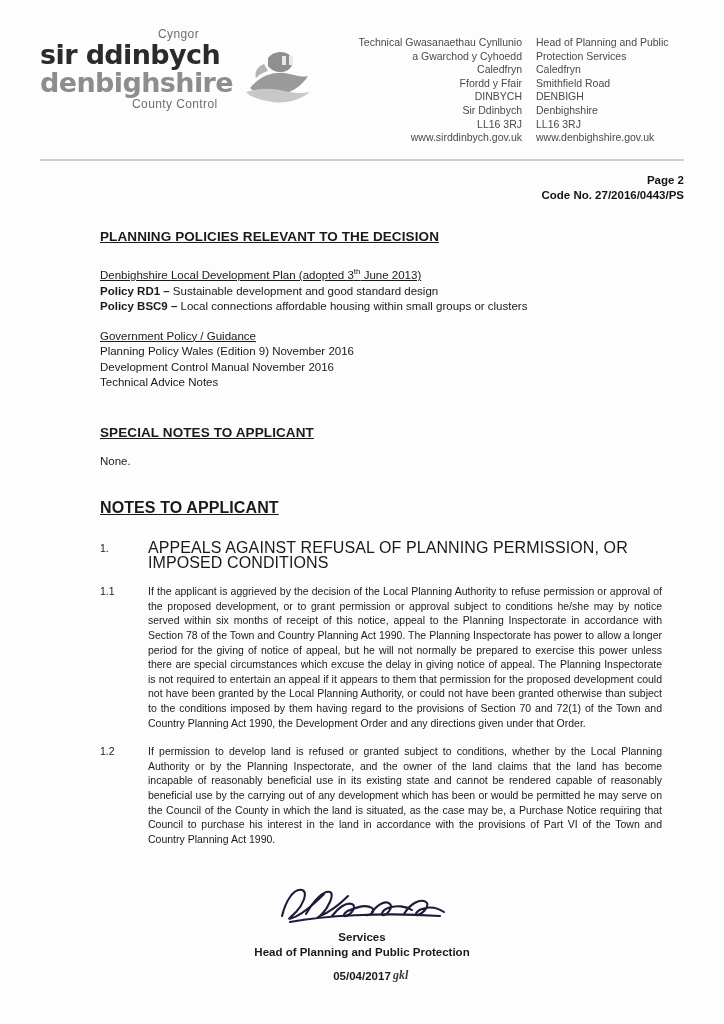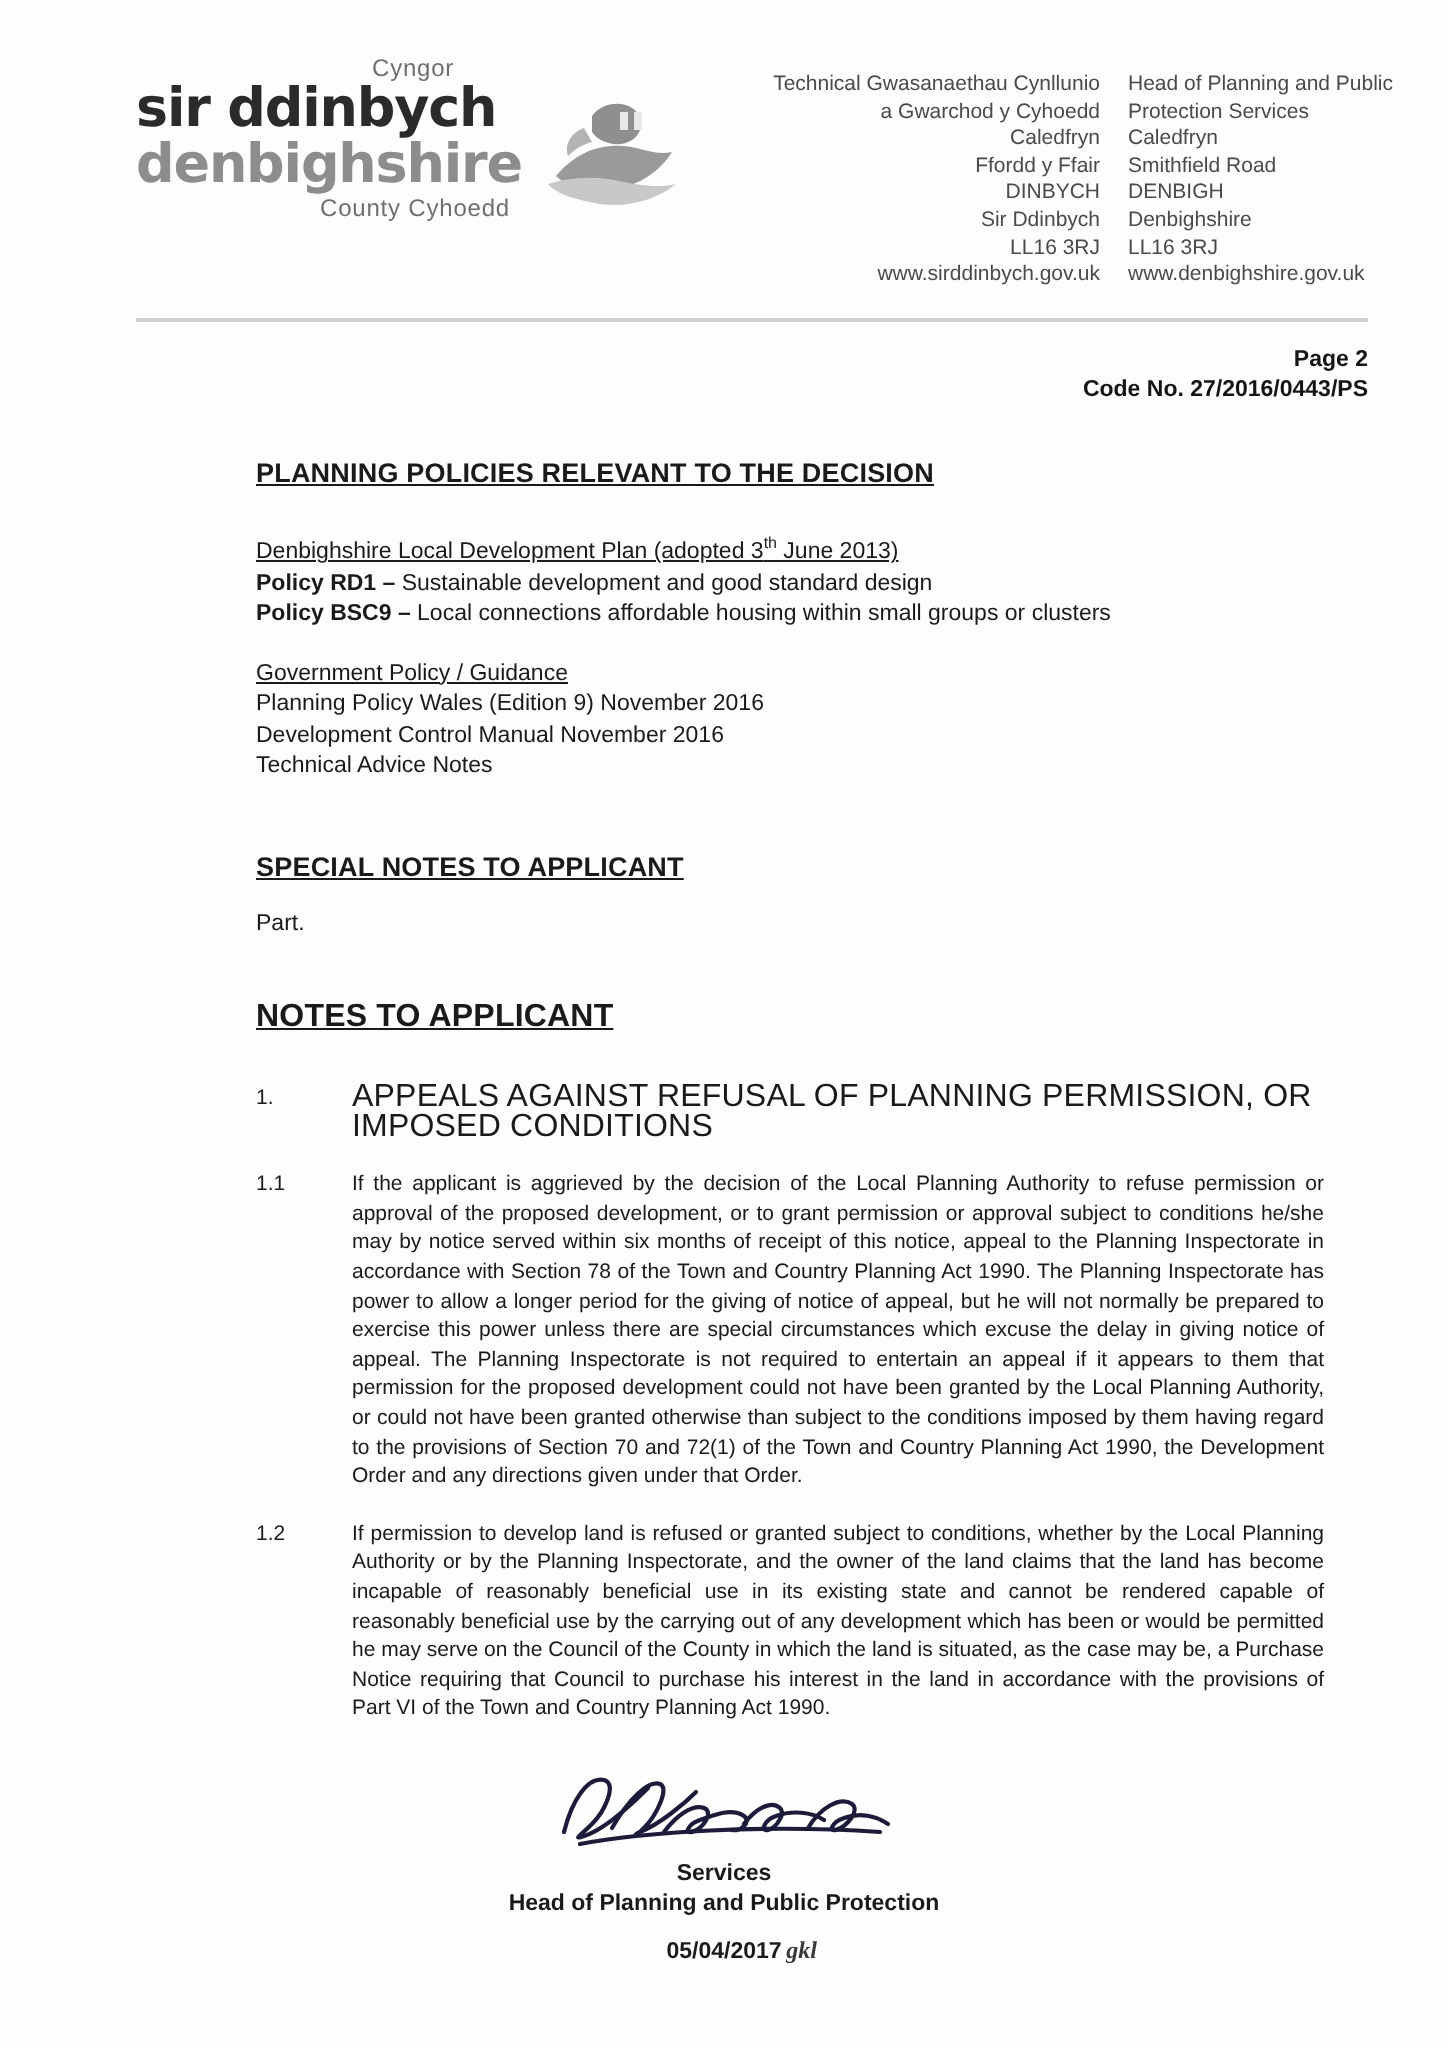--- a/index.html
+++ b/index.html
@@ -14,21 +14,20 @@
     color: #1a1a1a;
     position: relative;
     overflow: hidden;
   }
   .page {
     position: relative;
     width: 724px;
     height: 1024px;
     background: #fdfdfd;
     box-sizing: border-box;
-    padding-left: 28px;
   }
 
   
   .letterhead {
     position: relative;
     padding: 28px 40px 0 40px;
     display: flex;
     align-items: flex-start;
   }
   .logo-block {
@@ -201,21 +200,21 @@
 <body>
 
 <div class="page">
 
   <div class="letterhead">
 
     <div class="logo-block">
       <div class="logo-cyngor">Cyngor</div>
       <div class="logo-welsh">sir ddinbych</div>
       <div class="logo-english">denbighshire</div>
-      <div class="logo-council">County Cyhoedd</div>
+      <div class="logo-council">County Control</div>
 
       <div class="crest">
         <svg class="sig-svg" width="80" height="70" viewBox="0 0 80 70" xmlns="http://www.w3.org/2000/svg">
           <path d="M12 46 C22 34, 34 30, 46 31 C56 32, 62 36, 70 34 C64 44, 52 52, 38 53 C28 54, 18 52, 12 46 Z" fill="#9a9a9a"></path>
           <path d="M8 50 C20 46, 34 46, 46 49 C56 51, 64 52, 72 50 C62 58, 48 62, 34 60 C22 58, 12 55, 8 50 Z" fill="#c8c8c8"></path>
           <path d="M30 16 C34 10, 44 8, 50 12 C56 16, 56 24, 50 28 C44 32, 34 30, 30 24 Z" fill="#8f8f8f"></path>
           <rect x="44" y="14" width="4" height="9" fill="#e8e8e8"></rect>
           <rect x="51" y="14" width="4" height="9" fill="#e8e8e8"></rect>
           <path d="M26 22 C20 24, 16 30, 18 36 C22 32, 26 30, 30 29 Z" fill="#b4b4b4"></path>
         </svg>
@@ -264,21 +263,21 @@
 
 
     <div class="group">
       <p class="line u">Government Policy / Guidance</p>
       <p class="line">Planning Policy Wales (Edition 9) November 2016</p>
       <p class="line">Development Control Manual November 2016</p>
       <p class="line">Technical Advice Notes</p>
     </div>
 
     <h2 class="section-title spaced">SPECIAL NOTES TO APPLICANT</h2>
-    <p class="none-text">Part.</p>
+    <p class="none-text">None.</p>
 
     <h2 class="section-title big">NOTES TO APPLICANT</h2>
 
     <div class="note-row">
       <div class="note-num">1.</div>
       <div class="note-body note-head" style="text-align:left">APPEALS AGAINST REFUSAL OF PLANNING PERMISSION, OR IMPOSED CONDITIONS</div>
     </div>
 
     <div class="note-row">
       <div class="note-num">1.1</div>

